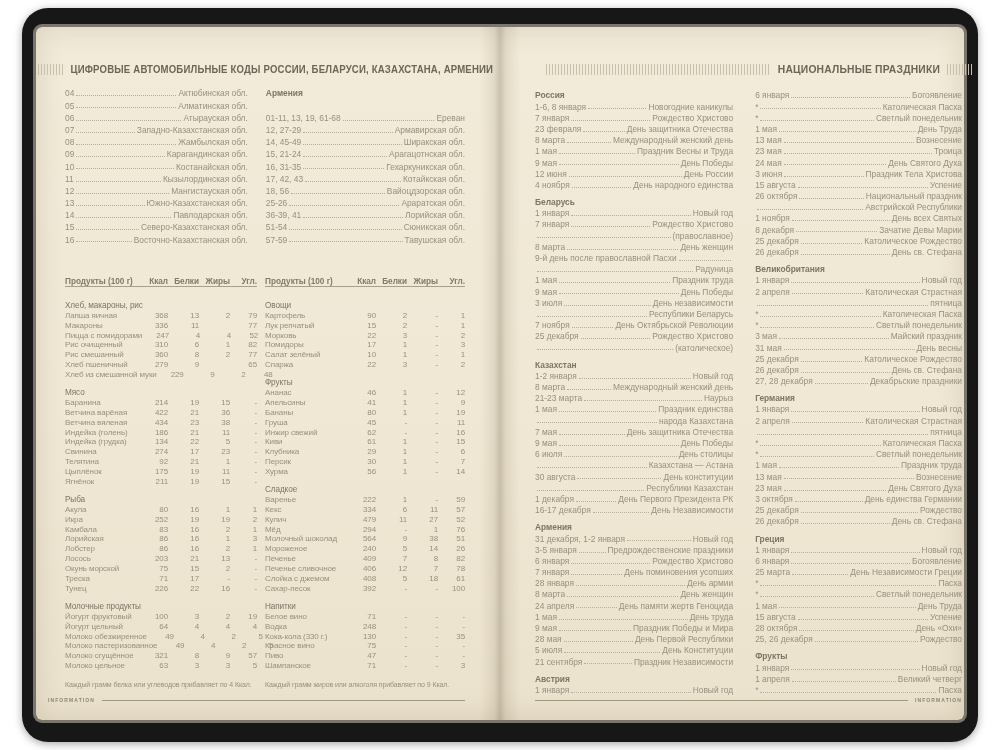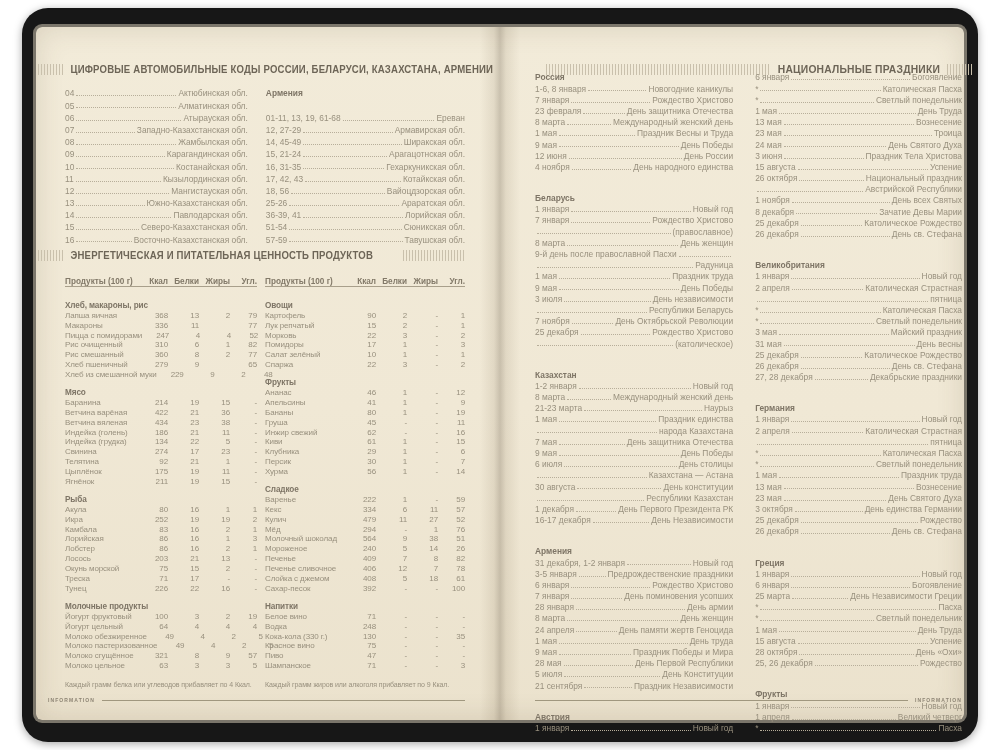--- a/index.html
+++ b/index.html
@@ -37,31 +37,31 @@
   
   .nut{position:absolute;top:243px;left:29px;width:400px;display:flex;gap:8px}
   .nut-group{display:flex;flex-direction:column}
   #nut-left{width:192px}
   #nut-right{width:200px}
   .nut-head,.nut-row{display:grid;grid-template-columns:1fr 27px 31px 31px 27px;align-items:end}
   .nut-head{font-weight:700;color:#827968;font-size:8.2px;padding-bottom:0;border-bottom:1px solid #a89f8b;margin-bottom:5px;height:17px}
   .nut-head span,.nut-row span{white-space:nowrap}
   .nut-head span+span,.nut-row span+span{text-align:right}
   .nut-row{height:9.9px;font-size:8px;color:#98907e;letter-spacing:-.1px}
-  .nut-row.sec span{font-weight:700;color:#7e7566;font-size:8.2px}
+  .nut-row.sec span{font-weight:400;color:#7e7566;font-size:8.2px}
   .nut-sec{display:flex;flex-direction:column;margin-top:8px}
   .nut-sec:first-of-type{margin-top:2px}
   .nut-note{margin-top:10px;font-size:7.4px;color:#98907e;letter-spacing:-.1px;white-space:nowrap;transform:scaleX(.95);transform-origin:left center}
   
-  .hols{position:absolute;top:44px;left:35px;width:427px;display:flex;gap:22px}
+  .hols{position:absolute;top:62px;left:35px;width:427px;display:flex;gap:22px}
   .hol-col{display:flex;flex-direction:column}
   #hol-left{width:204px}
   #hol-right{width:213px}
   .hol-sec{display:flex;flex-direction:column}
-  .hol-sec + .hol-sec{margin-top:20px}
+  .hol-sec + .hol-sec{margin-top:6px}
   .hols .lrow{height:11.2px}
   
   .footer{position:absolute;top:670px;display:flex;align-items:center;gap:7px;color:#8d8474}
   .footer .line{flex:1 1 auto;border-top:1px solid #a0977f;margin-top:1px}
   .footer .txt{font-size:5px;letter-spacing:1.1px;font-weight:700}
   .footer-left{left:12px;width:417px}
   .footer-right{left:35px;width:427px}
 </style>
 </head>
 <body>
@@ -201,25 +201,20 @@
             <span class="val">Сюникская обл.</span>
           </div>
           <div class="lrow">
             <span class="date">57-59</span>
             <span class="leader"></span>
             <span class="val">Тавушская обл.</span>
           </div>
         </div>
     </div>
 
-    <div class="band band-left band2">
-      <span class="hatch hatch-lead"></span>
-      <span class="band-title">ЭНЕРГЕТИЧЕСКАЯ И ПИТАТЕЛЬНАЯ ЦЕННОСТЬ ПРОДУКТОВ</span>
-      <span class="hatch hatch-fill"></span>
-    </div>
 
     <div class="nut">
       <div class="nut-group" id="nut-left">
           <div class="nut-head">
             <span>Продукты (100 г)</span>
             <span>Ккал</span>
             <span>Белки</span>
             <span>Жиры</span>
             <span>Угл.</span>
           </div>

